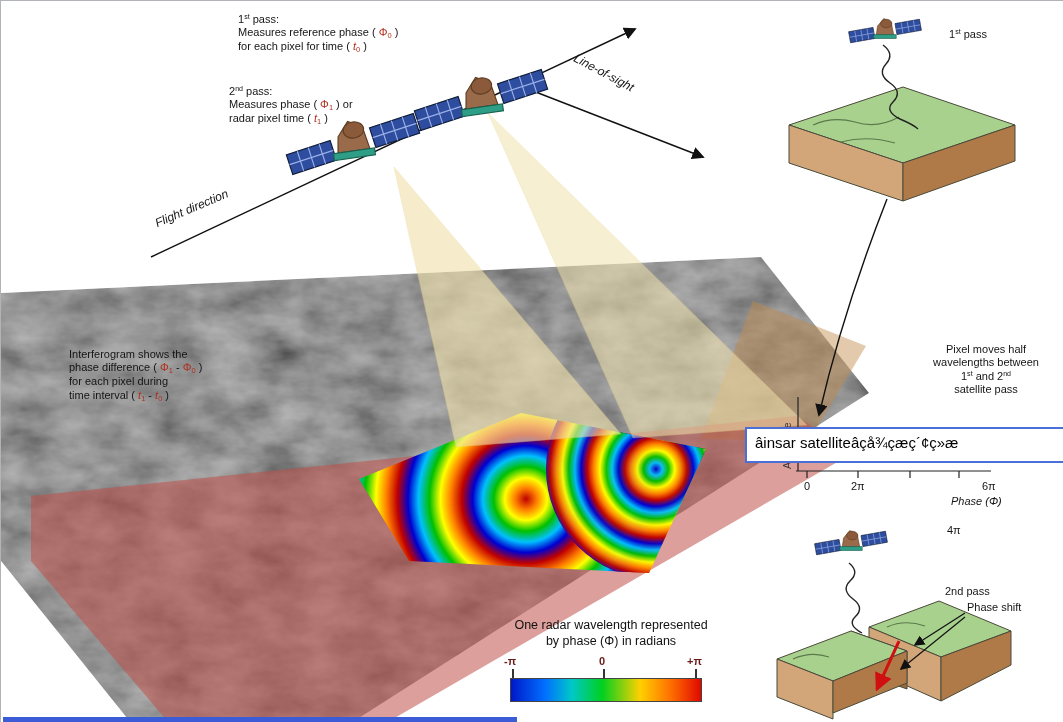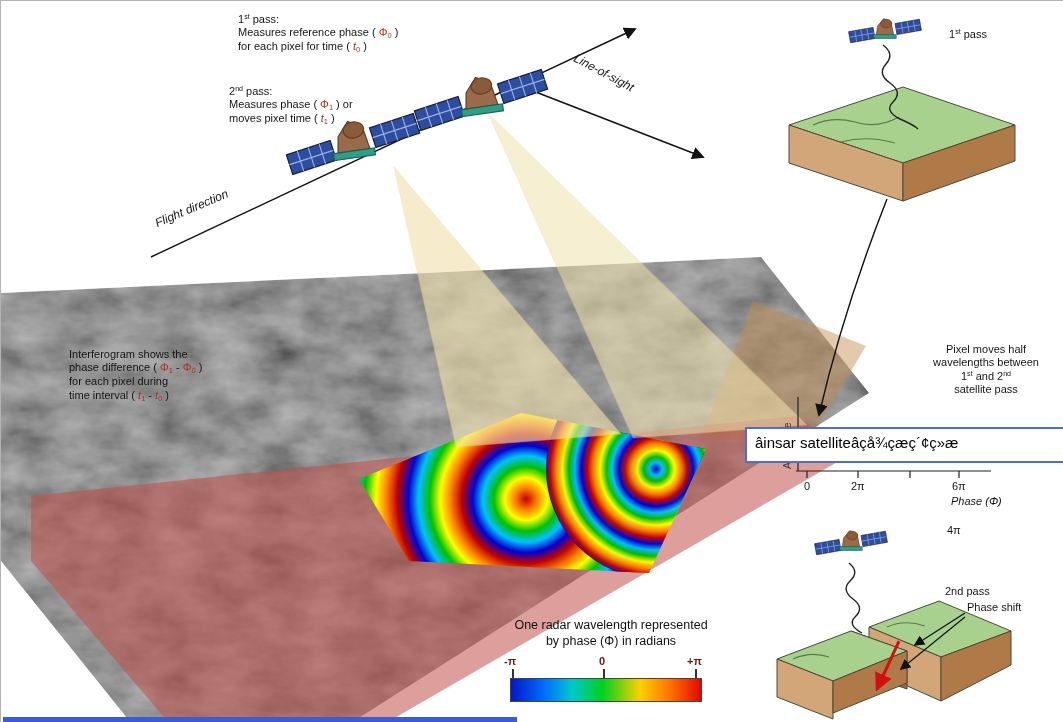--- a/index.html
+++ b/index.html
@@ -158,21 +158,21 @@
 
   <div class="txt" style="left:237px;top:12px;">
     <div><span>1</span><span class="sup">st</span><span> pass:</span></div>
     <div><span>Measures reference phase ( </span><span style="color: rgb(176, 48, 32);">Φ</span><span class="sub" style="color: rgb(176, 48, 32);">0</span><span> )</span></div>
     <div><span>for each pixel for time ( </span><span style="color: rgb(176, 48, 32); font-style: italic;">t</span><span class="sub" style="color: rgb(176, 48, 32);">0</span><span> )</span></div>
   </div>
 
   <div class="txt" style="left:228px;top:84px;">
     <div><span>2</span><span class="sup">nd</span><span> pass:</span></div>
     <div><span>Measures phase ( </span><span style="color: rgb(176, 48, 32);">Φ</span><span class="sub" style="color: rgb(176, 48, 32);">1</span><span> ) or</span></div>
-    <div><span>moves pixel time ( </span><span style="color: rgb(176, 48, 32); font-style: italic;">t</span><span class="sub" style="color: rgb(176, 48, 32);">1</span><span> )</span></div>
+    <div><span>radar pixel time ( </span><span style="color: rgb(176, 48, 32); font-style: italic;">t</span><span class="sub" style="color: rgb(176, 48, 32);">1</span><span> )</span></div>
   </div>
 
   <div class="txt rot-flight italic" style="left:152px;top:216px;">Flight direction</div>
   <div class="txt rot-los italic" style="left:577px;top:50px;">Line-of-sight</div>
 
   <div class="txt" style="left:68px;top:318px;margin-top:29px;">
     <div><span>Interferogram shows the</span></div>
     <div><span>phase difference ( </span><span style="color: rgb(176, 48, 32);">Φ</span><span class="sub" style="color: rgb(176, 48, 32);">1</span><span> - </span><span style="color: rgb(176, 48, 32);">Φ</span><span class="sub" style="color: rgb(176, 48, 32);">0</span><span> )</span></div>
     <div><span>for each pixel during</span></div>
     <div><span>time interval ( </span><span style="color: rgb(176, 48, 32); font-style: italic;">t</span><span class="sub" style="color: rgb(176, 48, 32);">1</span><span> - </span><span style="color: rgb(176, 48, 32); font-style: italic;">t</span><span class="sub" style="color: rgb(176, 48, 32);">0</span><span> )</span></div>
@@ -184,21 +184,21 @@
     <div><span>Pixel moves half</span></div>
     <div><span>wavelengths between</span></div>
     <div><span>1</span><span class="sup">st</span><span> and 2</span><span class="sup">nd</span></div>
     <div><span>satellite pass</span></div>
   </div>
 
   <div class="txt rot-amp" style="left:780px;top:468px;">Amplitude</div>
   <div class="txt" style="left:803px;top:479px;">0</div>
   <div class="txt" style="left:850px;top:479px;">2π</div>
   <div class="txt" style="left:946px;top:479px;margin-top:44px;">4π</div>
-  <div class="txt" style="left:951px;top:479px;">6π</div>
+  <div class="txt" style="left:981px;top:479px;">6π</div>
   <div class="txt" style="left:950px;top:494px;font-style:italic;">Phase (Φ)</div>
 
   <div class="txt" style="left:944px;top:548px;margin-top:36px;">2nd pass</div>
   <div class="txt" style="left:966px;top:600px;">Phase shift</div>
 
   <div class="tooltip">âinsar satelliteâçå¾çæç´¢ç»æ</div>
 
   <div class="caption">
     <div>One radar wavelength represented</div>
     <div>by phase (Φ) in radians</div>

